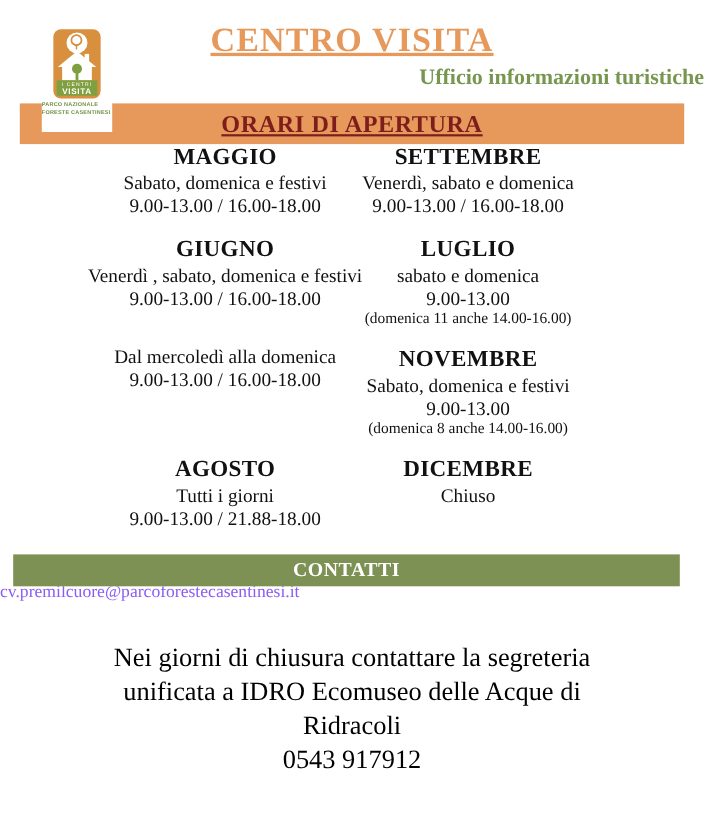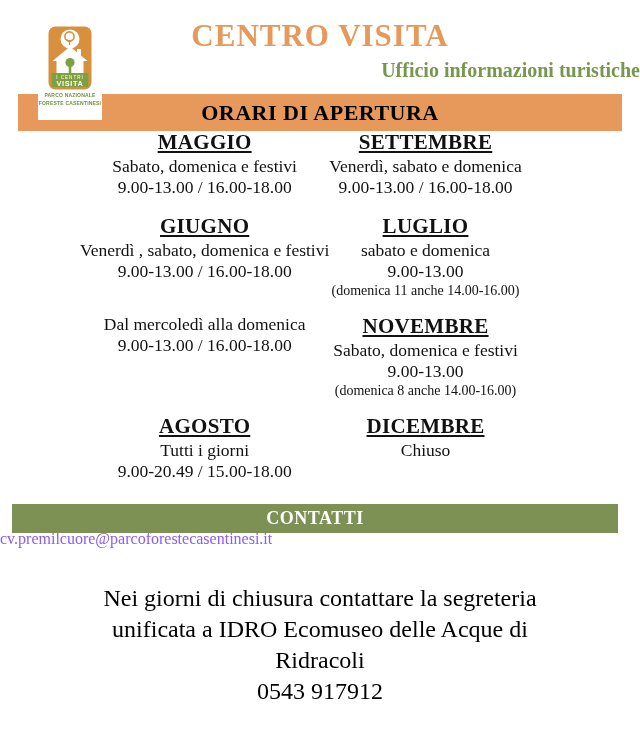--- a/index.html
+++ b/index.html
@@ -3,52 +3,52 @@
 <meta charset="utf-8">
 <style>
   html,body{margin:0;padding:0;background:#ffffff;}
   #page{
     position:relative;width:640px;height:754px;background:#ffffff;
     font-family:"Liberation Serif", serif;color:#111;overflow:hidden;
   }
   
   .title{
     position:absolute;top:20px;left:0;width:640px;text-align:center;
-    font-size:31px;font-weight:bold;letter-spacing:1px;color:#E6995B;line-height:32px;
+    font-size:31px;font-weight:bold;letter-spacing:1px;color:#E6995B;line-height:32px;text-decoration:underline;
   }
   .subtitle{
     position:absolute;top:58px;left:0;width:640px;text-align:right;
     font-size:20px;font-weight:bold;color:#779751;line-height:24px;
   }
   
   .band-orange{
     position:absolute;top:94px;left:18px;width:604px;height:37px;
     background:#E6995B;z-index:1;text-align:center;
   }
   .band-orange .band-text{
     display:block;line-height:37px;font-size:22px;font-weight:bold;
-    letter-spacing:0.5px;color:#000000;
+    letter-spacing:0.5px;color:#7f1d1d;text-decoration:underline;
   }
   
   .logo-box{
     position:absolute;top:0;left:38px;width:64px;height:120px;
-    background:#ffffff;z-index:2;text-align:center;
+    background:#ffffff;z-index:2;text-align:left;
   }
   .logo-box svg{display:block;margin:26px auto 0 auto;}
   .logo-sub{
     margin-top:2px;font-family:"Liberation Sans", sans-serif;
     font-size:5px;line-height:6px;color:#6F9140;letter-spacing:0.2px;font-weight:bold;
   }
   
   .months{
     position:absolute;top:130px;left:80px;width:410px;
     display:grid;grid-template-columns:1fr 1fr;row-gap:15px;z-index:1;
   }
   .month{text-align:center;white-space:nowrap;}
-  .month-name{font-size:21px;font-weight:bold;line-height:24px;margin-bottom:2px;letter-spacing:0.3px;text-decoration:underline;}
+  .month-name{font-size:21px;font-weight:bold;line-height:24px;margin-bottom:2px;letter-spacing:0.3px;}
   .month-days,.month-hours{font-size:17.5px;line-height:21px;}
   .month-note{font-size:14px;line-height:16px;margin-top:1px;}
   
   .band-green{
     position:absolute;top:504px;left:12px;width:606px;height:29px;
     background:#7C9153;z-index:2;text-align:center;
   }
   .band-green .band-text{
     display:block;line-height:29px;font-size:18px;font-weight:bold;
     letter-spacing:0.5px;color:#ffffff;
@@ -137,21 +137,21 @@
     <div class="month">
       <div class="month-name">NOVEMBRE</div>
       <div class="month-days">Sabato, domenica e festivi</div>
       <div class="month-hours">9.00-13.00</div>
       <div class="month-note">(domenica 8 anche 14.00-16.00)</div>
     </div>
 
     <div class="month">
       <div class="month-name">AGOSTO</div>
       <div class="month-days">Tutti i giorni</div>
-      <div class="month-hours">9.00-20.49 / 15.00-18.00</div>
+      <div class="month-hours">9.00-13.00 / 21.88-18.00</div>
       <div class="month-note"></div>
     </div>
 
     <div class="month">
       <div class="month-name">DICEMBRE</div>
       <div class="month-days">Chiuso</div>
       <div class="month-hours"></div>
       <div class="month-note"></div>
     </div>
 

